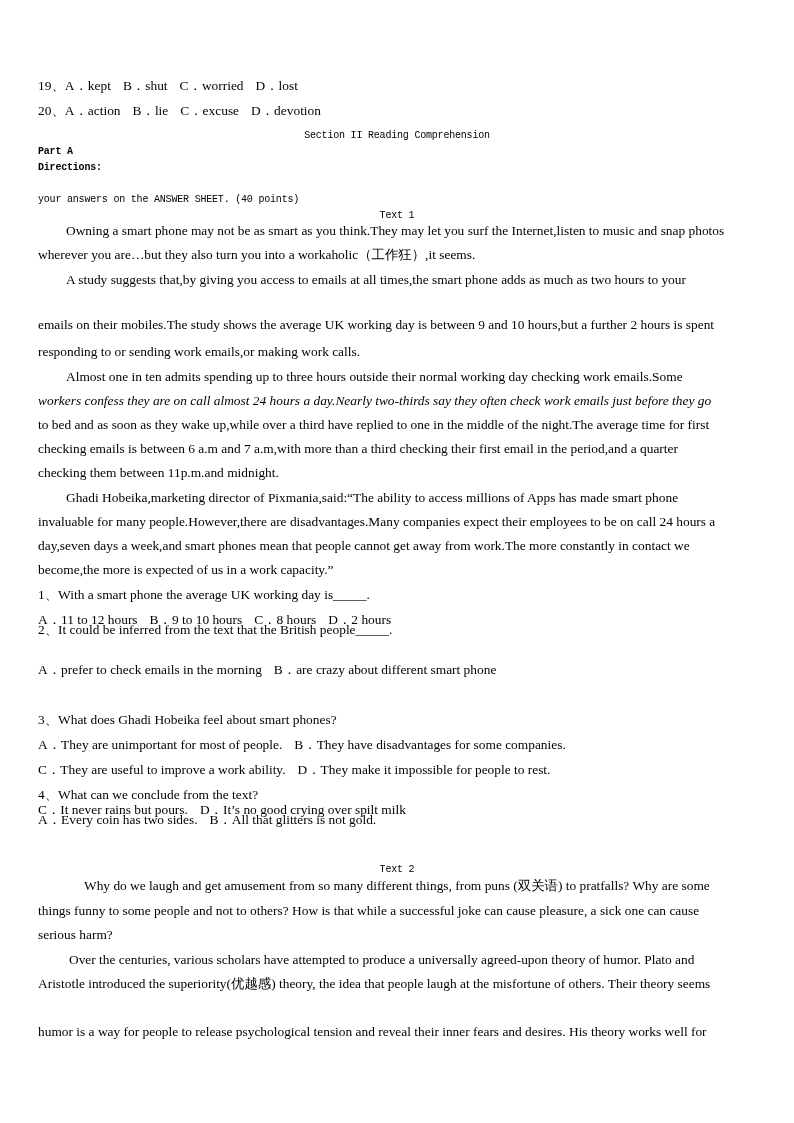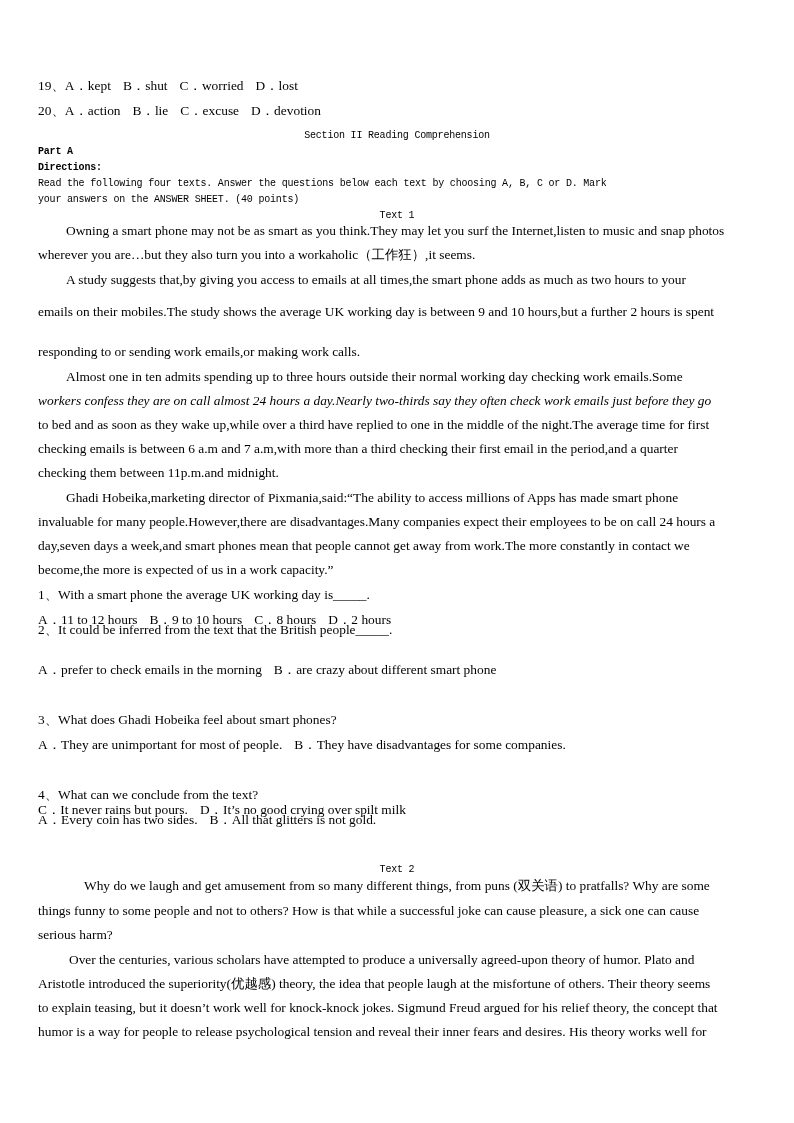--- a/index.html
+++ b/index.html
@@ -23,28 +23,27 @@
   <div class="line serif" style="top:78px;">
     <span>19、</span><span class="opt">A．kept</span><span class="opt">B．shut</span><span class="opt">C．worried</span><span class="opt">D．lost</span>
   </div>
   <div class="line serif" style="top:103px;">
     <span>20、</span><span class="opt">A．action</span><span class="opt">B．lie</span><span class="opt">C．excuse</span><span class="opt">D．devotion</span>
   </div>
 
   <div class="center mono" style="top:128px;">Section II Reading Comprehension</div>
   <div class="line mono bold" style="top:144px;">Part A</div>
   <div class="line mono bold" style="top:160px;">Directions:</div>
-  <div class="line mono" style="top:176px;">Read the following four texts. Answer the questions below each text by choosing A, B, C or D. Mark</div>
   <div class="line mono" style="top:192px;">your answers on the ANSWER SHEET. (40 points)</div>
 
   <div class="center mono" style="top:208px;">Text 1</div>
   <div class="line serif indent" style="top:223px; left:38px;">Owning a smart phone may not be as smart as you think.They may let you surf the Internet,listen to music and snap photos</div>
   <div class="line serif" style="top:247px;">wherever you are…but they also turn you into a workaholic（工作狂）,it seems.</div>
   <div class="line serif indent" style="top:272px;">A study suggests that,by giving you access to emails at all times,the smart phone adds as much as two hours to your</div>
-  <div class="line serif" style="top:304px;">emails on their mobiles.The study shows the average UK working day is between 9 and 10 hours,but a further 2 hours is spent</div>
+  <div class="line serif" style="top:317px;">emails on their mobiles.The study shows the average UK working day is between 9 and 10 hours,but a further 2 hours is spent</div>
   <div class="line serif" style="top:344px;">responding to or sending work emails,or making work calls.</div>
   <div class="line serif indent" style="top:369px;">Almost one in ten admits spending up to three hours outside their normal working day checking work emails.Some</div>
   <div class="line serif" style="top:393px;font-style:italic;">workers confess they are on call almost 24 hours a day.Nearly two-thirds say they often check work emails just before they go</div>
   <div class="line serif" style="top:417px;text-align:center;">to bed and as soon as they wake up,while over a third have replied to one in the middle of the night.The average time for first</div>
   <div class="line serif" style="top:441px;">checking emails is between 6 a.m and 7 a.m,with more than a third checking their first email in the period,and a quarter</div>
   <div class="line serif" style="top:465px;">checking them between 11p.m.and midnight.</div>
   <div class="line serif indent" style="top:490px;text-align:right;">Ghadi Hobeika,marketing director of Pixmania,said:“The ability to access millions of Apps has made smart phone</div>
   <div class="line serif" style="top:514px;">invaluable for many people.However,there are disadvantages.Many companies expect their employees to be on call 24 hours a</div>
   <div class="line serif" style="top:538px;">day,seven days a week,and smart phones mean that people cannot get away from work.The more constantly in contact we</div>
   <div class="line serif" style="top:562px;">become,the more is expected of us in a work capacity.”</div>
@@ -56,31 +55,33 @@
 
   <div class="line serif" style="top:622px;">2、It could be inferred from the text that the British people_____.</div>
   <div class="line serif" style="top:662px;">
     <span class="opt">A．prefer to check emails in the morning</span><span class="opt">B．are crazy about different smart phone</span>
   </div>
 
   <div class="line serif" style="top:712px;">3、What does Ghadi Hobeika feel about smart phones?</div>
   <div class="line serif" style="top:737px;">
     <span class="opt">A．They are unimportant for most of people.</span><span class="opt">B．They have disadvantages for some companies.</span>
   </div>
+  <div class="line serif" style="top:762px;">
+    <span class="opt">C．They are useful to improve a work ability.</span><span class="opt">D．They make it impossible for people to rest.</span>
+  </div>
 
   <div class="line serif" style="top:787px;">4、What can we conclude from the text?</div>
   <div class="line serif" style="top:812px;">
     <span class="opt">A．Every coin has two sides.</span><span class="opt">B．All that glitters is not gold.</span>
   </div>
   <div class="line serif" style="top:802px;">
     <span class="opt">C．It never rains but pours.</span><span class="opt">D．It’s no good crying over spilt milk</span>
   </div>
 
   <div class="center mono" style="top:862px;">Text 2</div>
   <div class="line serif indent2" style="top:878px;">Why do we laugh and get amusement from so many different things, from puns (双关语) to pratfalls? Why are some</div>
   <div class="line serif" style="top:903px;">things funny to some people and not to others? How is that while a successful joke can cause pleasure, a sick one can cause</div>
   <div class="line serif" style="top:927px;">serious harm?</div>
   <div class="line serif indent" style="top:952px; padding-left:31px;">Over the centuries, various scholars have attempted to produce a universally agreed-upon theory of humor. Plato and</div>
   <div class="line serif" style="top:976px;">Aristotle introduced the superiority(优越感) theory, the idea that people laugh at the misfortune of others. Their theory seems</div>
-  <div class="line serif" style="top:1000px;">to explain teasing, but it doesn’t work well for knock-knock jokes. Sigmund Freud argued for his relief theory, the concept that</div>
   <div class="line serif" style="top:1024px;">humor is a way for people to release psychological tension and reveal their inner fears and desires. His theory works well for</div>
 
 </div>
 
 </body></html>

